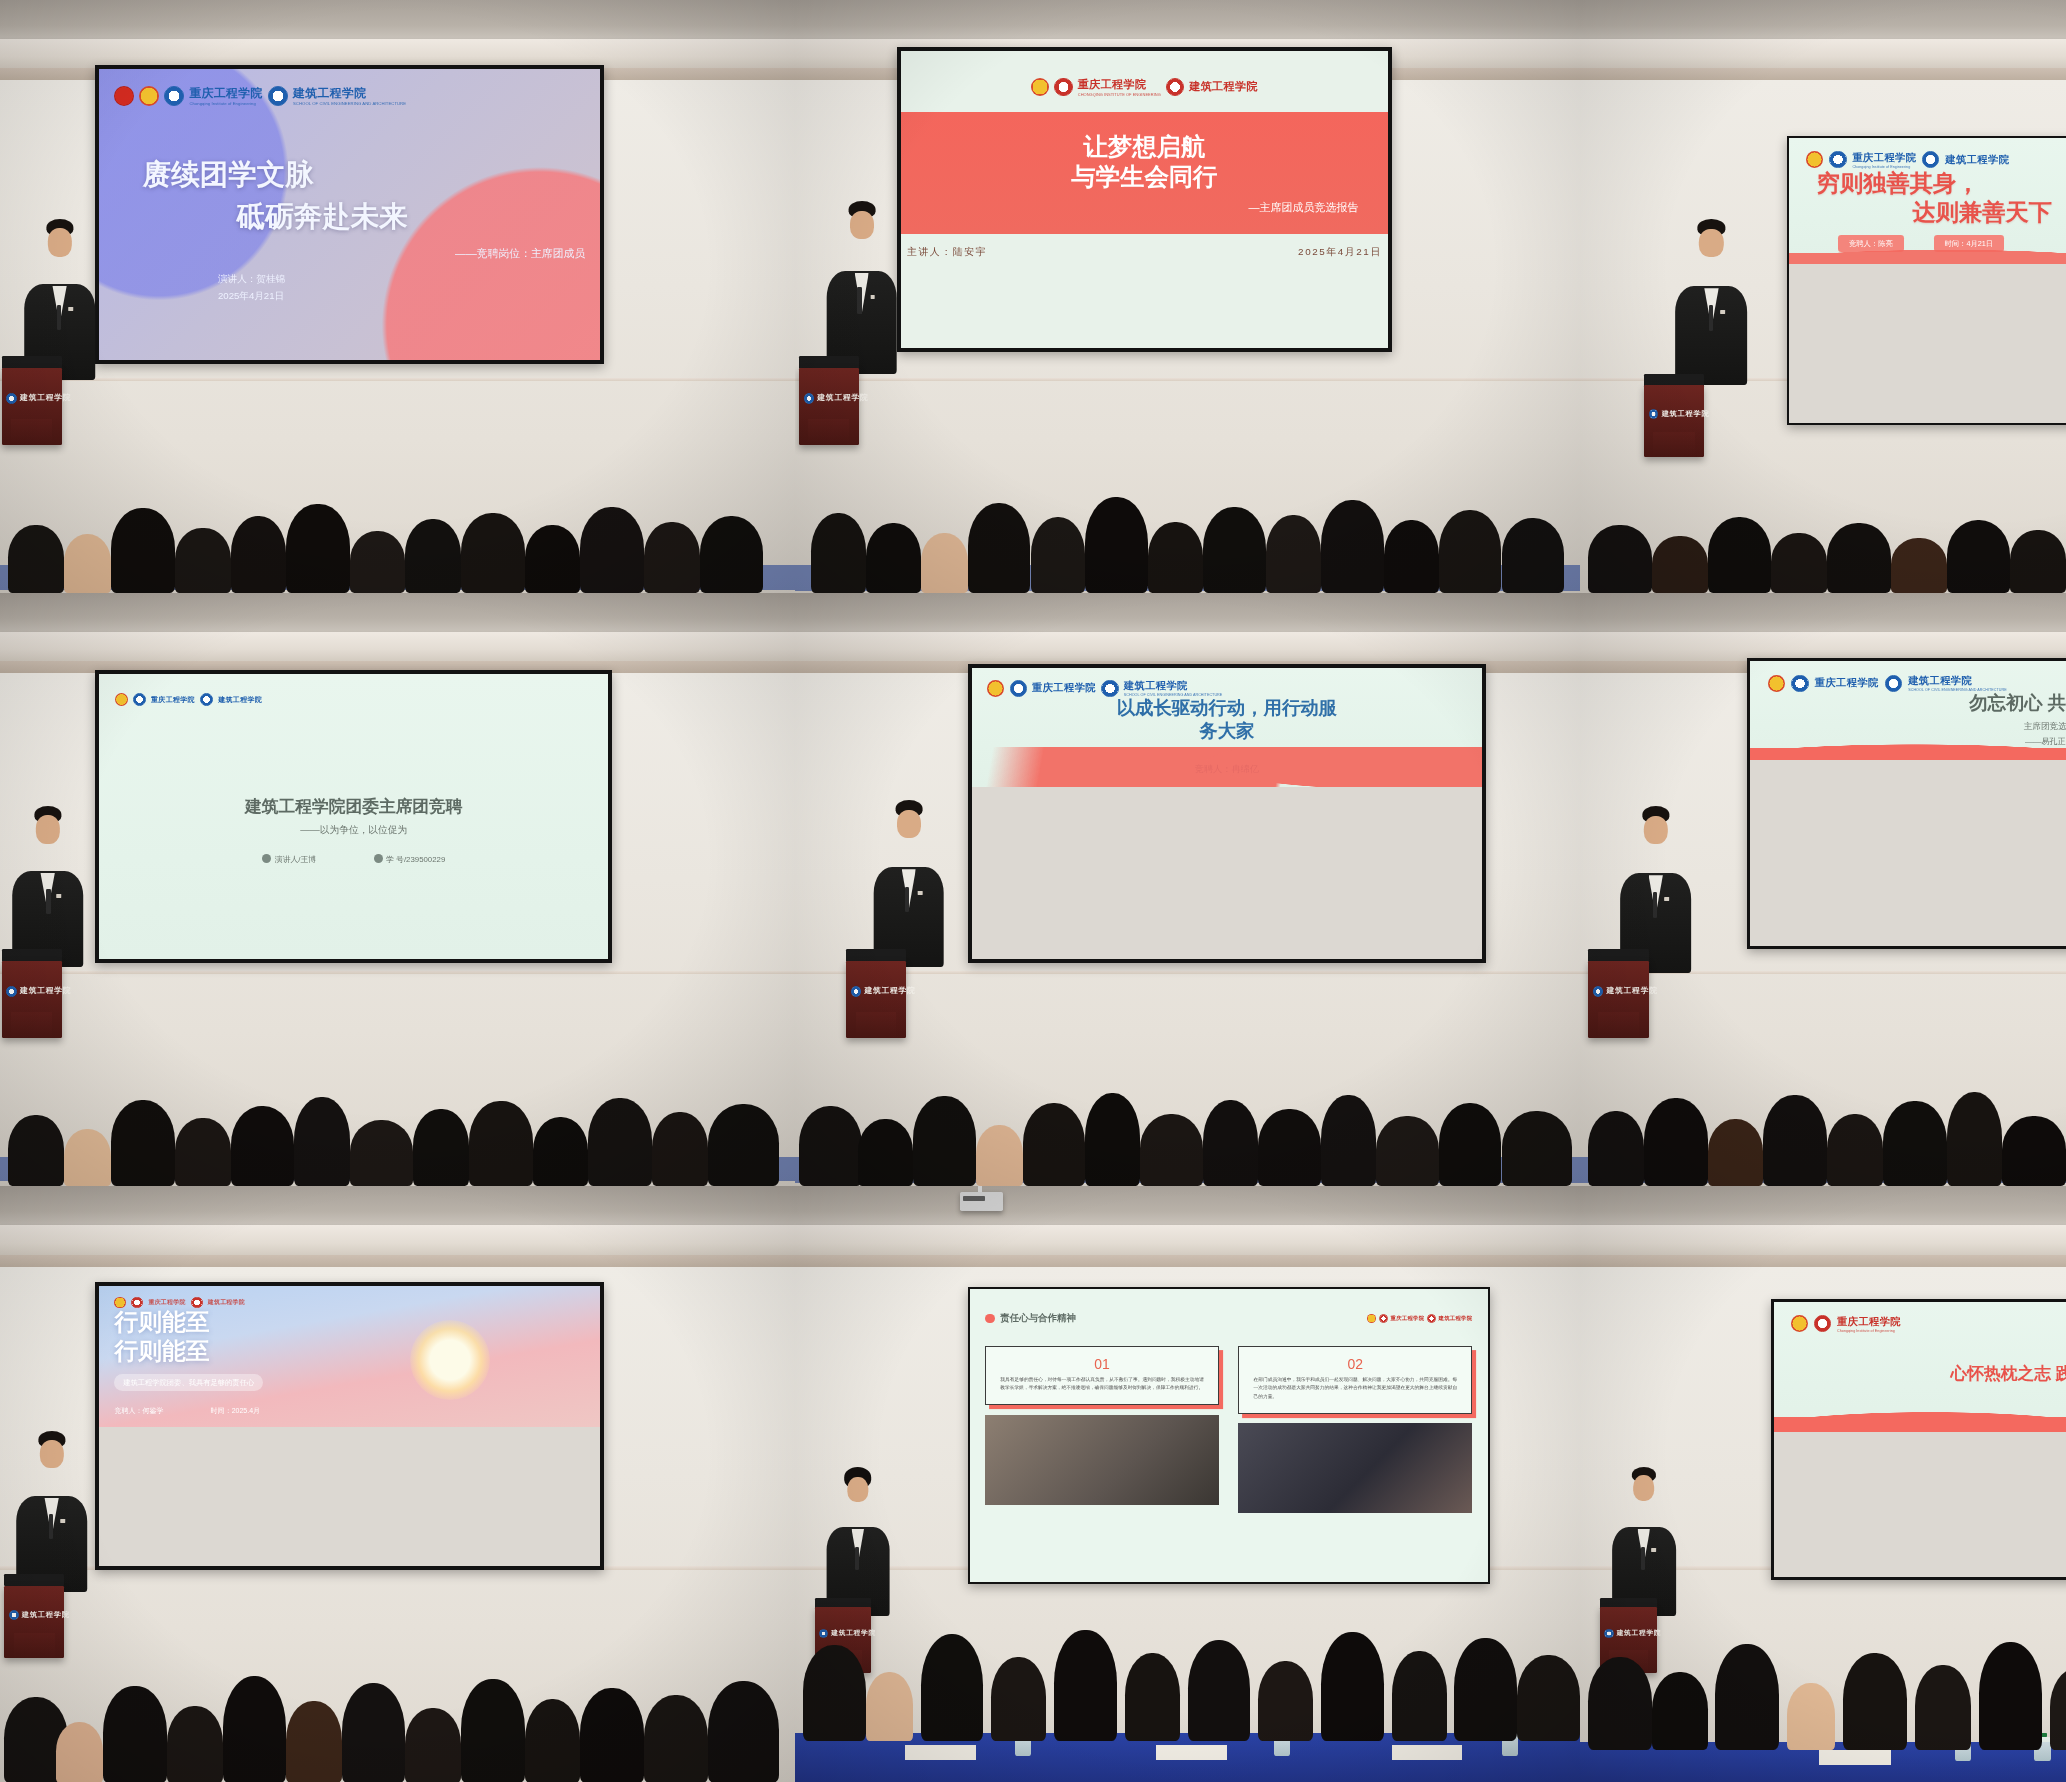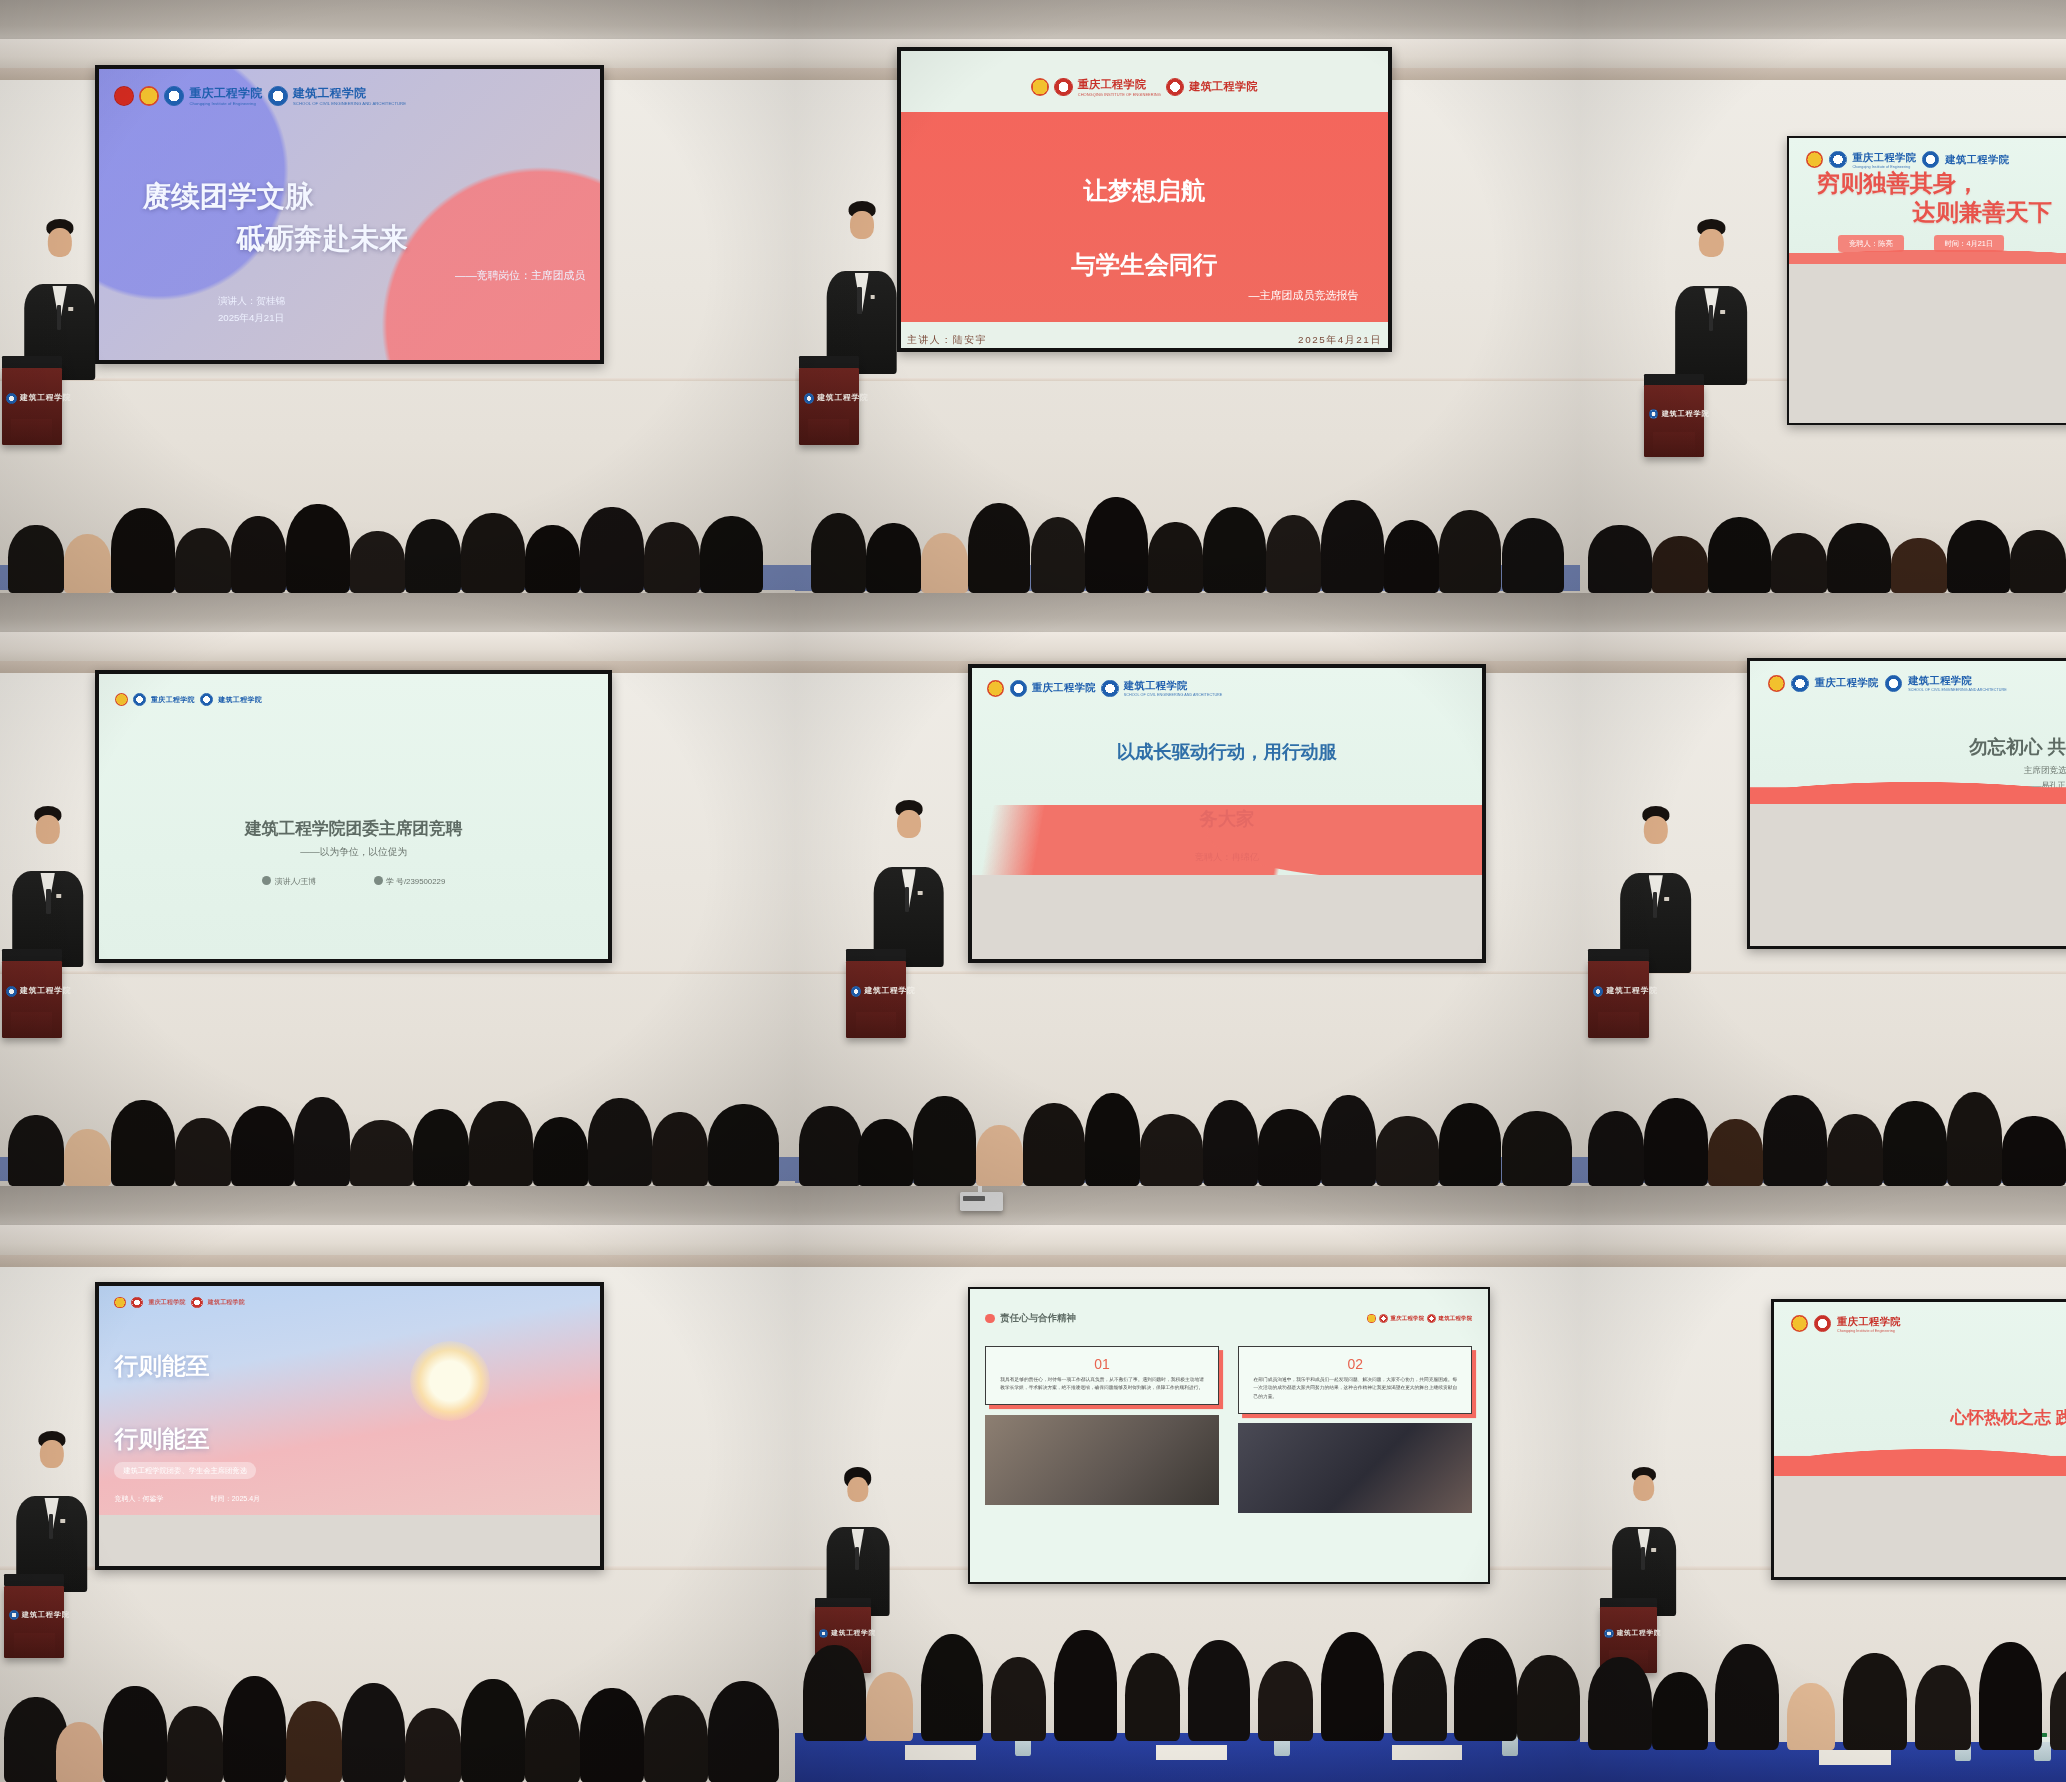--- a/index.html
+++ b/index.html
@@ -53,21 +53,21 @@
   .emblem.league{background:radial-gradient(circle,#f2c12e 0 58%,#d94a2a 59% 100%);}
   .emblem.round-blue{background:radial-gradient(circle,#fff 0 42%,#1f5fae 43% 72%,#fff 73% 100%);
                      border:1.2px solid #1f5fae;box-sizing:border-box;}
   .emblem.round-red{background:radial-gradient(circle,#fff 0 42%,#c8322a 43% 72%,#fff 73% 100%);
                     border:1.2px solid #c8322a;box-sizing:border-box;}
   .uni{font-size:1.9em;font-weight:bold;letter-spacing:.04em;white-space:nowrap;}
   .uni small{display:block;font-size:.36em;font-weight:normal;letter-spacing:.01em;opacity:.85;}
   .uni.blue{color:#1f5fae;} .uni.red{color:#c8322a;}
 
   .sbody{flex:1;display:flex;flex-direction:column;justify-content:center;}
-  .stitle{font-weight:bold;line-height:1.22;margin-top:44px;}
+  .stitle{font-weight:bold;line-height:1.22;}
   .ssub{line-height:1.3;}
 
   .s-blue .stitle{color:#f3f6ff;font-size:4.6em;text-shadow:0 1.2px 4.1px rgba(40,40,90,.35);}
   .s-blue .l1{margin-left:6%;}
   .s-blue .l2{margin-left:26%;margin-top:.25em;}
   .s-blue .ssub{color:#eef1ff;font-size:1.75em;text-align:right;margin-top:1.1em;}
   .s-blue .meta{color:#eef1ff;font-size:1.55em;margin-left:22%;margin-top:1.2em;line-height:1.7;}
 
   .redband{background:linear-gradient(180deg,#f4665c 0%,#f06a5f 100%);
            margin:0 -3%;padding:3.2% 6%;box-sizing:border-box;}
@@ -621,21 +621,21 @@
           <div class="logobar" style="height:11%">
             <span class="emblem league" style="width:2.2em;height:2.2em"></span>
             <span class="emblem round-red" style="width:2.2em;height:2.2em"></span>
             <span class="uni red" style="font-size:1.1em;opacity:.8">重庆工程学院</span>
             <span class="emblem round-red" style="width:2.2em;height:2.2em"></span>
             <span class="uni red" style="font-size:1.1em;opacity:.8">建筑工程学院</span>
           </div>
           <div class="sbody" style="justify-content:flex-start;position:relative;z-index:2">
             <div class="stitle">行则能至</div>
             <div class="stitle">行则能至</div>
-            <div><span class="chip">建筑工程学院团委、学生会主席团竞选</span></div>
+            <div><span class="chip">建筑工程学院团委、我具有足够的责任心</span></div>
             <div class="meta">
               <span>竞聘人：何鉴学</span>
               <span>时间：2025.4月</span>
             </div>
           </div>
         </div>
       </div>
     </div>
 
     <div class="speaker" style="left:2%;top:42%;width:9%;height:26%;">

